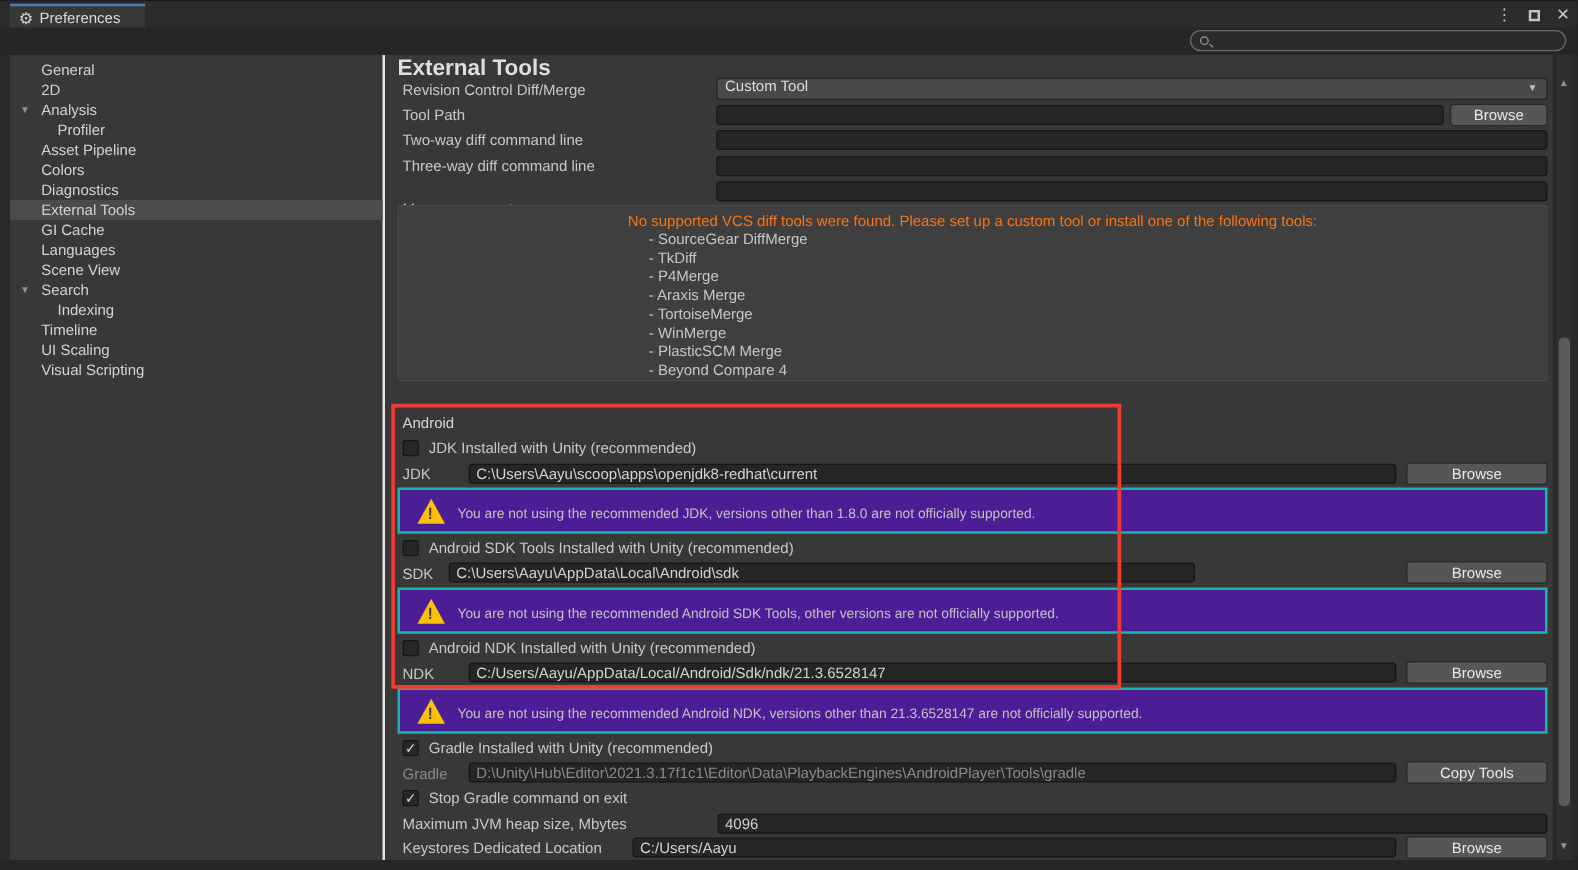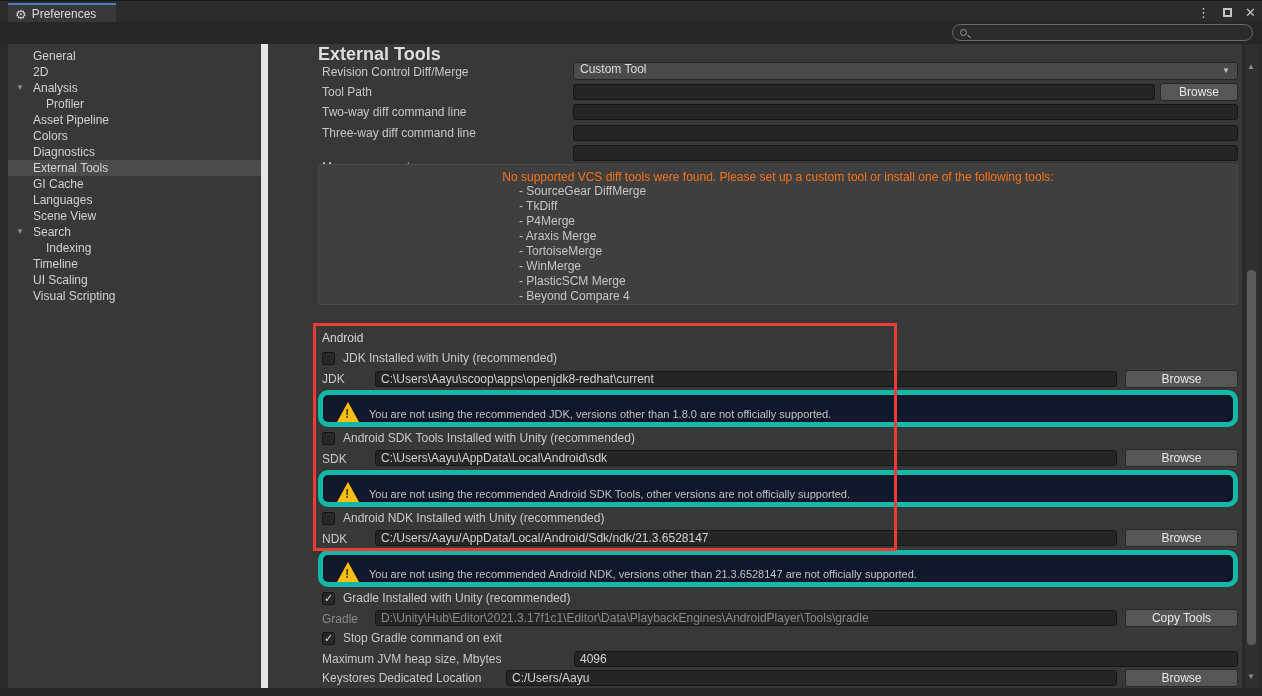--- a/index.html
+++ b/index.html
@@ -21,22 +21,22 @@
   
   .toolbar{position:absolute;left:0;top:22px;width:1262px;height:22px;background:#262626;}
   .searchbox{position:absolute;left:952px;top:2px;width:301px;height:17px;background:#2b2b2b;
     border:1px solid #6a6a6a;border-radius:9px;display:flex;align-items:center;padding-left:7px;}
   .mag{position:relative;width:7px;height:7px;border:1px solid #9b9b9b;border-radius:50%;display:inline-block;}
   .mag::after{content:"";position:absolute;left:6px;top:6px;width:4px;height:1px;background:#9b9b9b;transform:rotate(45deg);}
 
   
   .contentbg{position:absolute;left:8px;top:44px;width:1234px;height:644px;background:#383838;}
   .bottomstrip{position:absolute;left:0;top:688px;width:1262px;height:8px;background:#262626;}
-  .sidebar{position:absolute;left:8px;top:44px;width:260px;height:644px;background:#383838;
-    border-right:7px solid #e5e5e5;padding-top:4px;}
+  .sidebar{position:absolute;left:8px;top:44px;width:300px;height:644px;background:#383838;
+    border-right:2px solid #e5e5e5;padding-top:4px;}
   .side-item{position:relative;height:16px;line-height:16px;font-size:12px;color:#d2d2d2;
     padding-left:25px;cursor:pointer;white-space:nowrap;}
   .side-item.indent{padding-left:38px;}
   .side-item.selected{background:#4b4b4b;}
   .fold-icon{position:absolute;left:8px;top:0;font-size:8px;color:#8f8f8f;line-height:16px;}
   .fold-icon::before{content:"▼";}
 
   
   .page-title{position:absolute;left:318px;top:44px;font-size:18px;font-weight:bold;color:#dedede;}
   .flabel{position:absolute;font-size:12px;color:#c8c8c8;white-space:nowrap;}
@@ -48,22 +48,22 @@
     font-size:12px;color:#e8e8e8;text-align:center;line-height:16px;cursor:pointer;}
   .dropdown{position:absolute;left:573px;top:62px;width:665px;height:18px;background:#4a4a4a;
     border:1px solid #242424;border-radius:3px;overflow:hidden;cursor:pointer;}
   .dropdown .dd-text{display:block;margin-top:-3px;padding-left:6px;font-size:12px;color:#dcdcdc;line-height:18px;}
   .dd-arrow{position:absolute;right:7px;top:3px;font-size:8px;color:#c0c0c0;}
 
   .helpbox{position:absolute;left:318px;background:#3f3f3f;border:1px solid #494949;border-radius:3px;}
   .vcs-line1{text-align:center;font-size:12px;color:#f97316;padding-top:5px;}
   .vcs-tools{margin-top:0;padding-left:200px;font-size:12px;color:#c6c6c6;line-height:15px;}
 
-  .warnbox{position:absolute;left:318px;width:920px;height:37px;background:#0f172a;
-    border:5px solid #14b8a6;border-radius:10px;}
+  .warnbox{position:absolute;left:318px;width:920px;height:37px;background:#4c1d95;
+    border:2px solid #14b8a6;border-radius:0;}
   .warn-tri{position:absolute;left:14px;top:7px;width:0;height:0;
     border-left:11px solid transparent;border-right:11px solid transparent;border-bottom:20px solid #fdc00a;}
   .warn-tri::after{content:"!";position:absolute;left:-3px;top:4px;font-size:13px;font-weight:bold;color:#424242;}
   .warn-text{position:absolute;left:46px;top:0;height:37px;display:flex;align-items:center;
     font-size:11px;color:#c2c2c2;white-space:nowrap;}
 
   .checkbox{position:absolute;width:13px;height:13px;background:#272727;border:1px solid #151515;border-radius:2px;cursor:pointer;}
   .checkbox.checked::after{content:"✓";position:absolute;left:1px;top:-1px;font-size:11px;color:#dedede;}
   .chk-label{position:absolute;font-size:12px;color:#c8c8c8;white-space:nowrap;}
 
@@ -164,21 +164,21 @@
   <div class="field" style="left:375px;top:371px;width:742px;">C:\Users\Aayu\scoop\apps\openjdk8-redhat\current</div>
   <div class="btn" style="left:1125px;top:370px;width:113px;">Browse</div>
   <div class="warnbox" style="top:390px;">
     <span class="warn-tri"></span>
     <span class="warn-text">You are not using the recommended JDK, versions other than 1.8.0 are not officially supported.</span>
   </div>
 
   <div class="checkbox" style="left:322px;top:432px;"></div>
   <div class="chk-label" style="left:343px;top:431px;">Android SDK Tools Installed with Unity (recommended)</div>
   <div class="flabel" style="left:322px;top:452px;">SDK</div>
-  <div class="field" style="left:375px;top:450px;width:742px;">C:\Users\Aayu\AppData\Local\Android\sdk</div>
+  <div class="field" style="left:359px;top:450px;width:597px;">C:\Users\Aayu\AppData\Local\Android\sdk</div>
   <div class="btn" style="left:1125px;top:449px;width:113px;">Browse</div>
   <div class="warnbox" style="top:470px;">
     <span class="warn-tri"></span>
     <span class="warn-text">You are not using the recommended Android SDK Tools, other versions are not officially supported.</span>
   </div>
 
   <div class="checkbox" style="left:322px;top:512px;"></div>
   <div class="chk-label" style="left:343px;top:511px;">Android NDK Installed with Unity (recommended)</div>
   <div class="flabel" style="left:322px;top:532px;">NDK</div>
   <div class="field" style="left:375px;top:530px;width:742px;">C:/Users/Aayu/AppData/Local/Android/Sdk/ndk/21.3.6528147</div>

